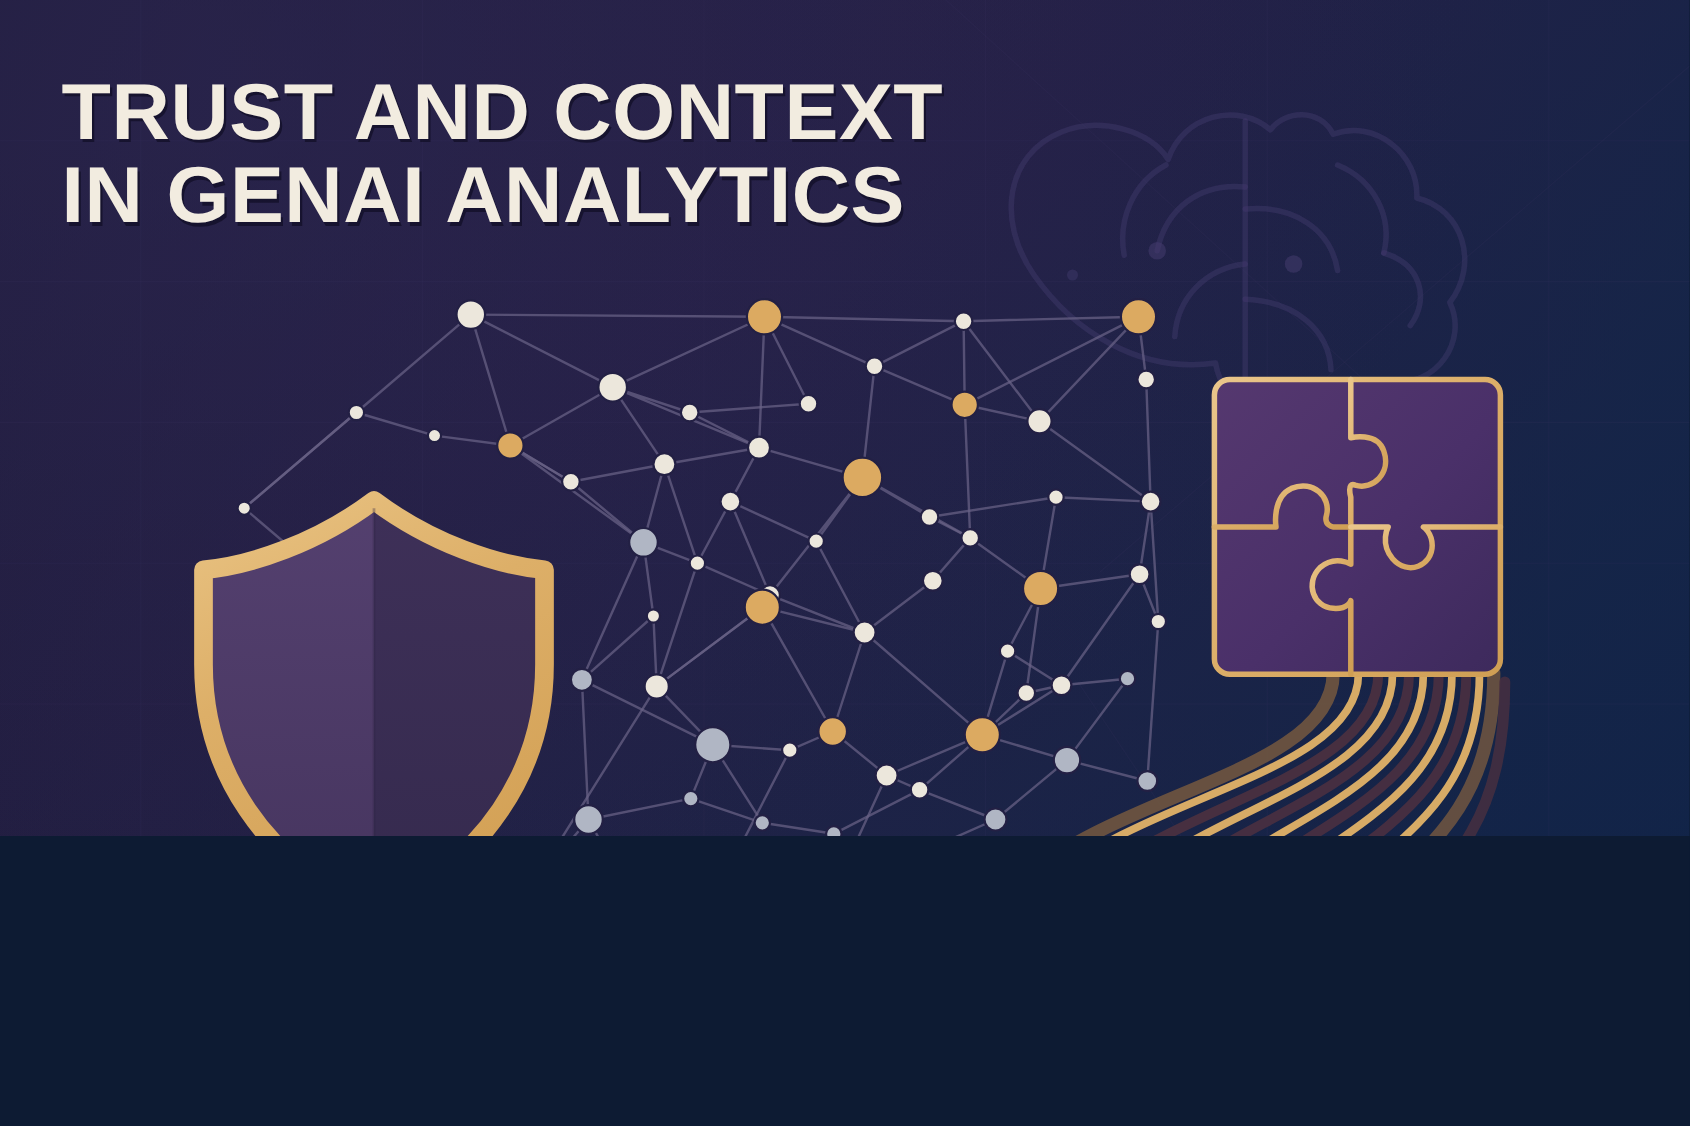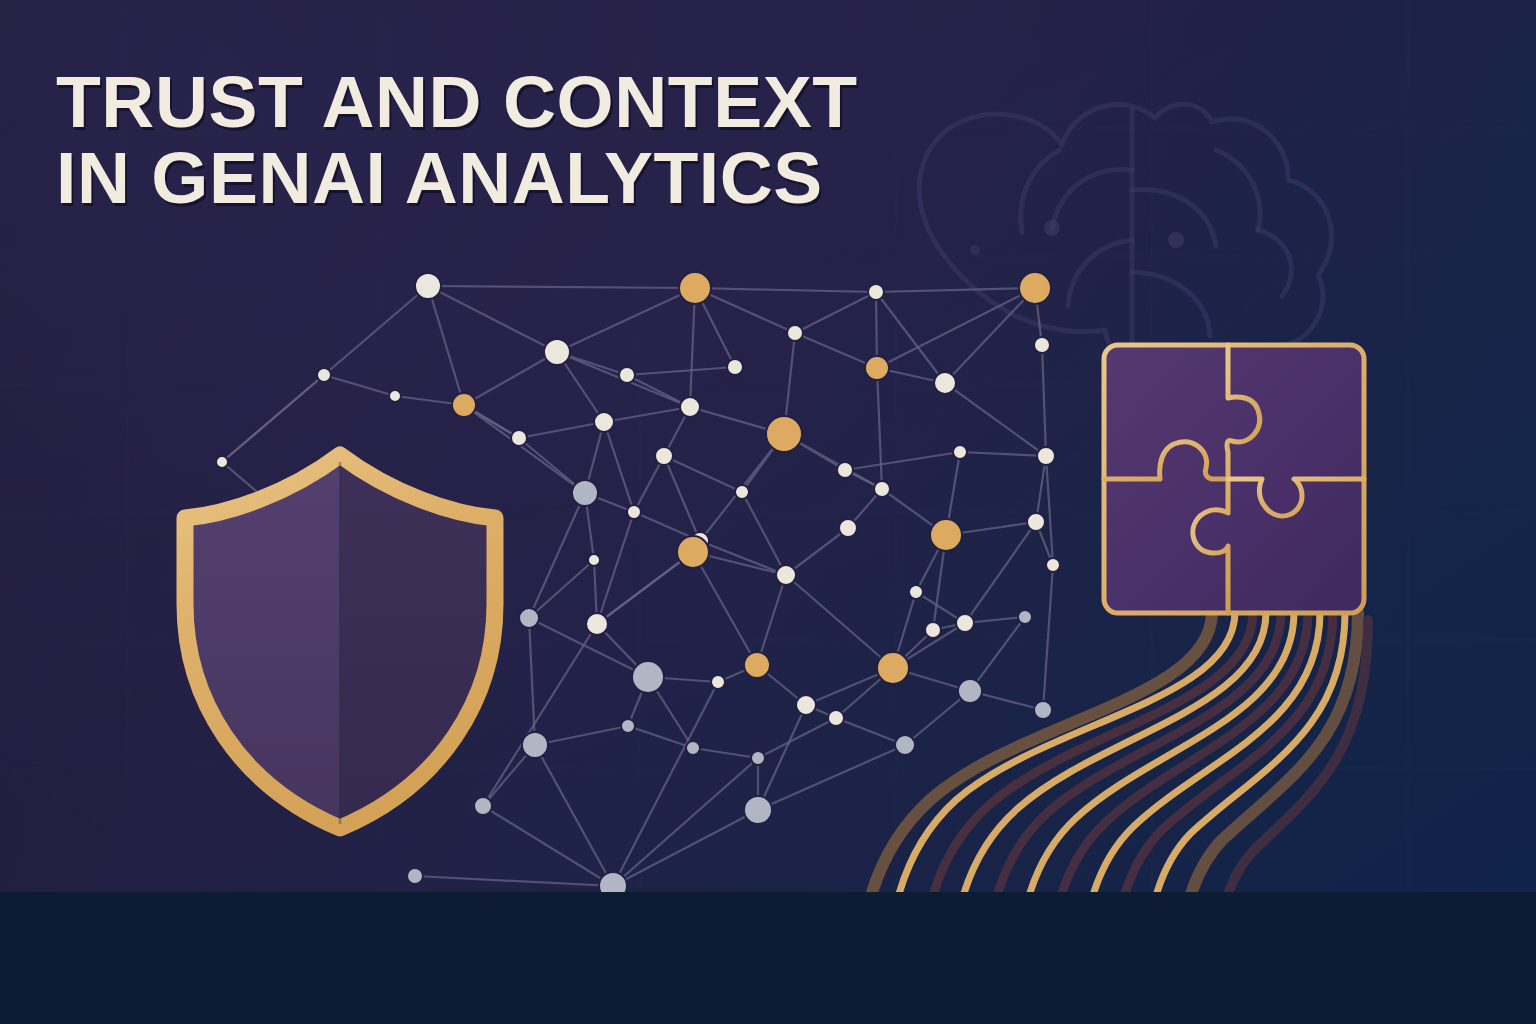--- a/index.html
+++ b/index.html
@@ -1,18 +1,18 @@
 <!DOCTYPE html>
 <html><head>
 <meta charset="utf-8">
 <style>
   html,body{margin:0;padding:0;background:#0d1b33;}
   #stage{
     position:relative;
-    width:1536px;height:892px;
+    width:1536px;height:760px;
     overflow:hidden;
     font-family:"Liberation Sans", sans-serif;
   }
   .layer{position:absolute;inset:0;}
   svg.layer{display:block;}
   #title-block{
     position:absolute;
     left:56px; top:68px;
     z-index:60;
     user-select:none;

